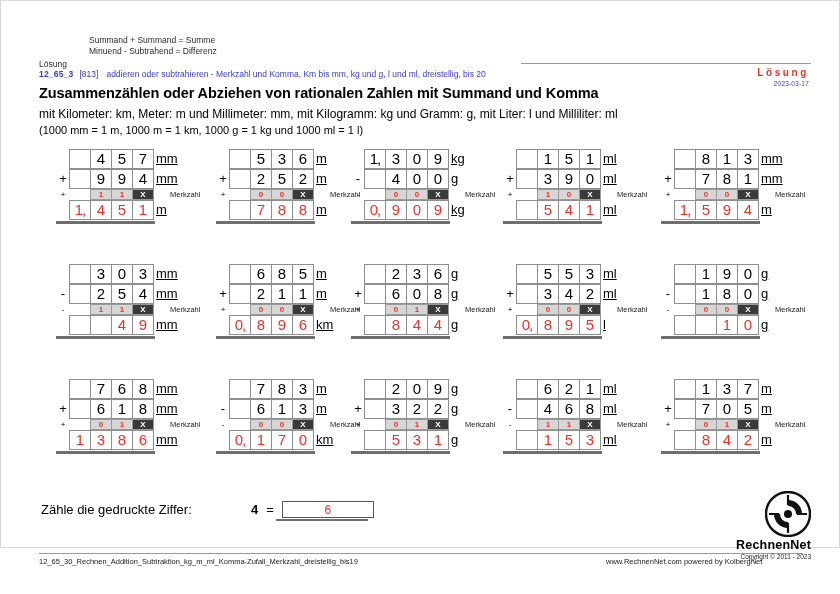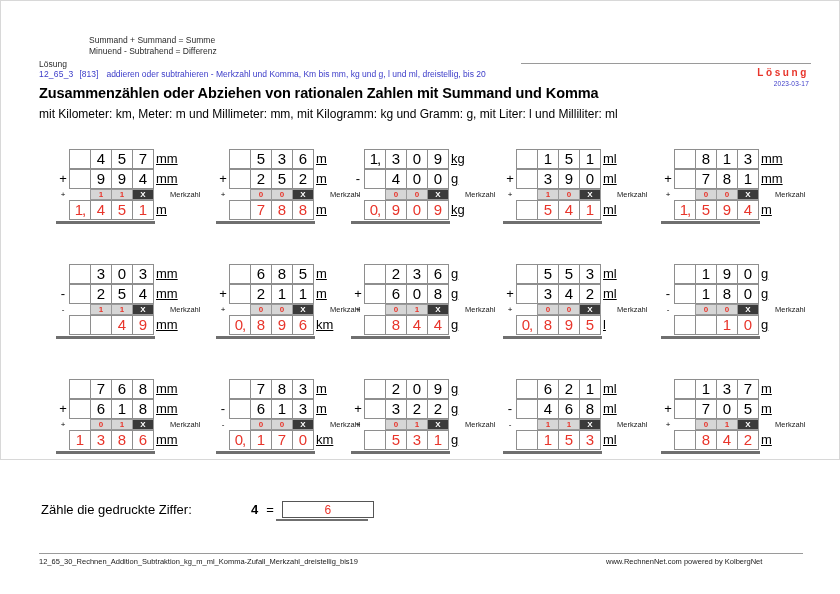--- a/index.html
+++ b/index.html
@@ -10,21 +10,21 @@
     width: 840px;
     height: 594px;
     background: #ffffff;
     font-family: "Liberation Sans", sans-serif;
     color: #000;
     overflow: hidden;
   }
   .page {
     position: relative;
     width: 840px;
-    height: 460px;
+    height: 548px;
     box-sizing: border-box;
     border: 1px solid #d8d8d8;
     background: #fff;
   }
 
   
   .legend {
     position: absolute;
     left: 88px;
     top: 34px;
@@ -40,21 +40,21 @@
     color: #2b2b2b;
   }
   .code-line {
     position: absolute;
     left: 38px;
     top: 68px;
     font-size: 8.5px;
     color: #3b3bc8;
     white-space: nowrap;
   }
-  .code-line .code-id { font-weight: normal; letter-spacing: .2px; }
+  .code-line .code-id { font-weight: bold; letter-spacing: .2px; }
   .code-line .code-br { margin-left: 6px; }
   .code-line .code-desc { margin-left: 8px; }
 
   .hdr-rule {
     position: absolute;
     left: 520px;
     top: 62px;
     width: 290px;
     height: 1px;
     background: #9a9a9a;
@@ -306,20 +306,21 @@
   <div class="code-line">
     <span class="code-id">12_65_3</span><span class="code-br">[813]</span><span class="code-desc">addieren oder subtrahieren - Merkzahl und Komma, Km bis mm, kg und g, l und ml, dreistellig, bis 20</span>
   </div>
 
   <div class="hdr-rule"></div>
   <div class="loesung-red">Lösung</div>
   <div class="loesung-date">2023-03-17</div>
 
   <div class="title">Zusammenzählen oder Abziehen von rationalen Zahlen mit Summand und Komma</div>
   <div class="sub1">mit Kilometer: km, Meter: m und Millimeter: mm, mit Kilogramm: kg und Gramm: g, mit Liter: l und Milliliter: ml</div>
+  <div class="sub2">(1000 mm = 1 m, 1000 m = 1 km, 1000 g = 1 kg und 1000 ml = 1 l)</div>
 
   <div class="grid" id="grid">
       <div class="prow">
         <div class="prob" style="left: 55px;">
           <div class="calc">
             <div class="line">
               <div class="op"></div>
               <div class="cell blank"></div>
               <div class="cell ">4</div>
               <div class="cell ">5</div>
@@ -884,14 +885,26 @@
     <span class="count-eq">=</span>
     <span class="count-box">6</span>
   </div>
   <div class="count-under"></div>
 
   <div class="foot-rule"></div>
   <div class="filename">12_65_30_Rechnen_Addition_Subtraktion_kg_m_ml_Komma-Zufall_Merkzahl_dreistellig_bis19</div>
   <div class="foot-mid">● Rechnen in kleinen Schritten ●</div>
   <div class="foot-right">www.RechnenNet.com powered by KolbergNet</div>
 
+  <div class="logo-wrap">
+    <svg class="logo-mark" width="46" height="46" viewBox="0 0 46 46">
+      <rect x="0" y="0" width="46" height="46" fill="#ffffff"></rect>
+      <circle cx="23" cy="23" r="22" fill="none" stroke="#111" stroke-width="2.4"></circle>
+      <path d="M23 4 L23 14 M23 32 L23 42 M4 23 L14 23 M32 23 L42 23" stroke="#111" stroke-width="2.2"></path>
+      <path d="M23 9 A14 14 0 0 1 37 23 L31 23 A8 8 0 0 0 23 15 Z" fill="#111"></path>
+      <path d="M23 37 A14 14 0 0 1 9 23 L15 23 A8 8 0 0 0 23 31 Z" fill="#111"></path>
+      <circle cx="23" cy="23" r="4" fill="#111"></circle>
+    </svg>
+    <div class="logo-name">RechnenNet</div>
+    <div class="logo-copy">Copyright © 2011 - 2023</div>
+  </div>
 
 </div>
 
 </body></html>

